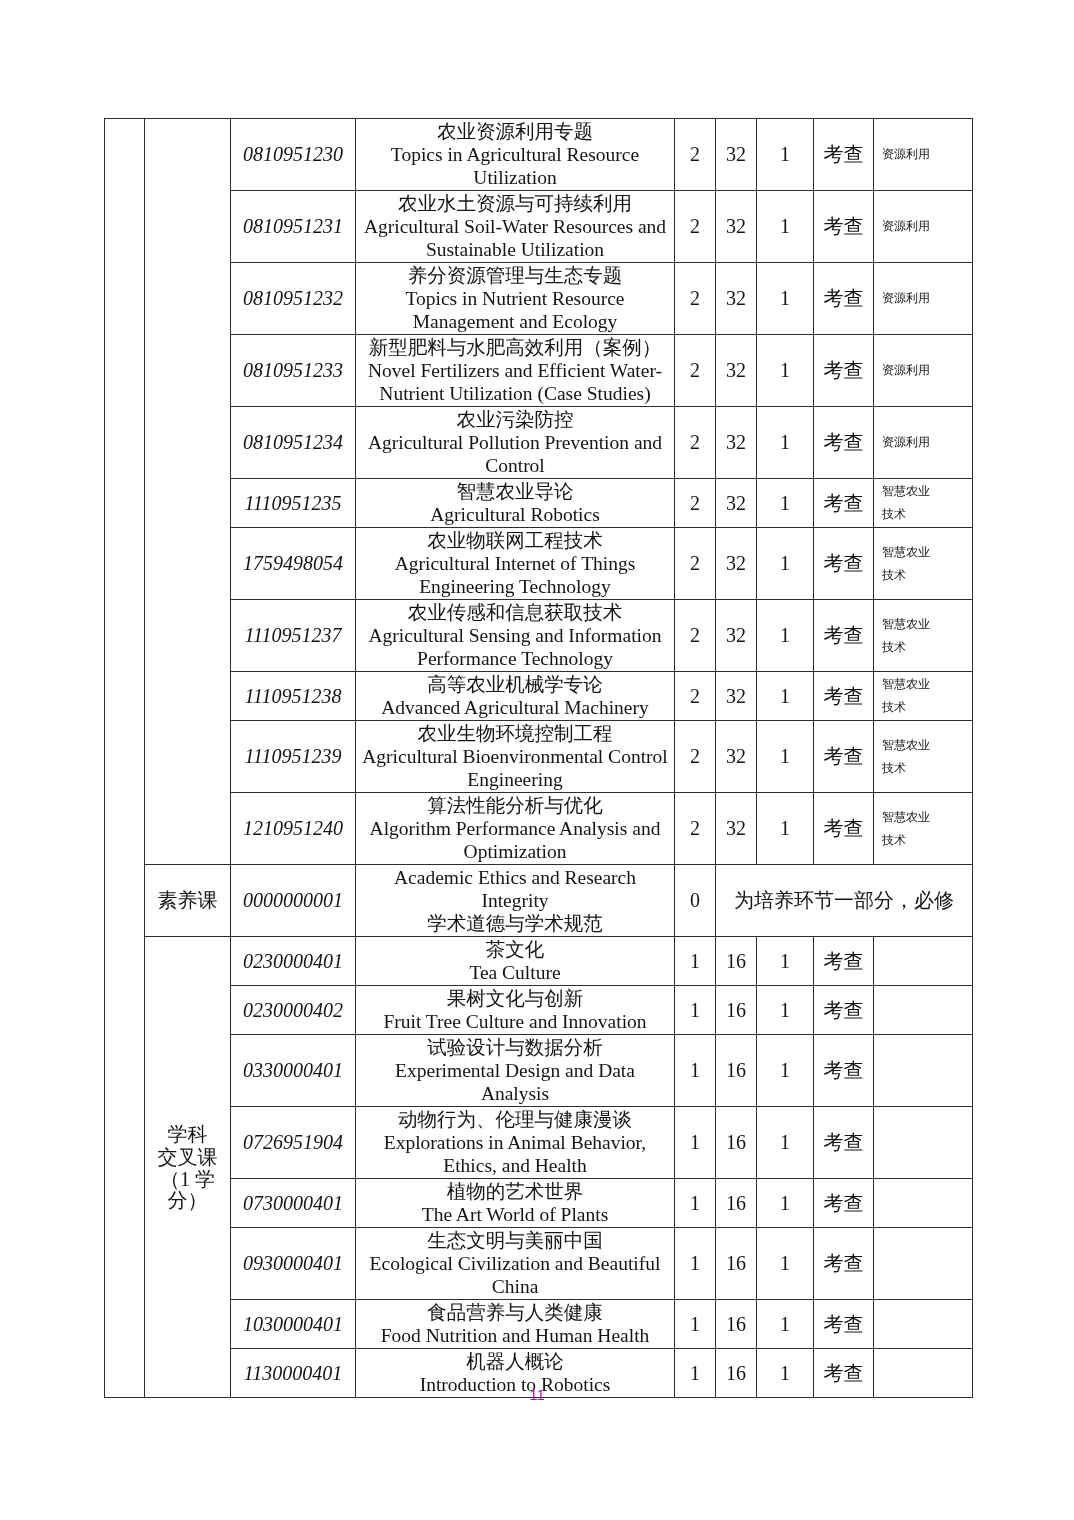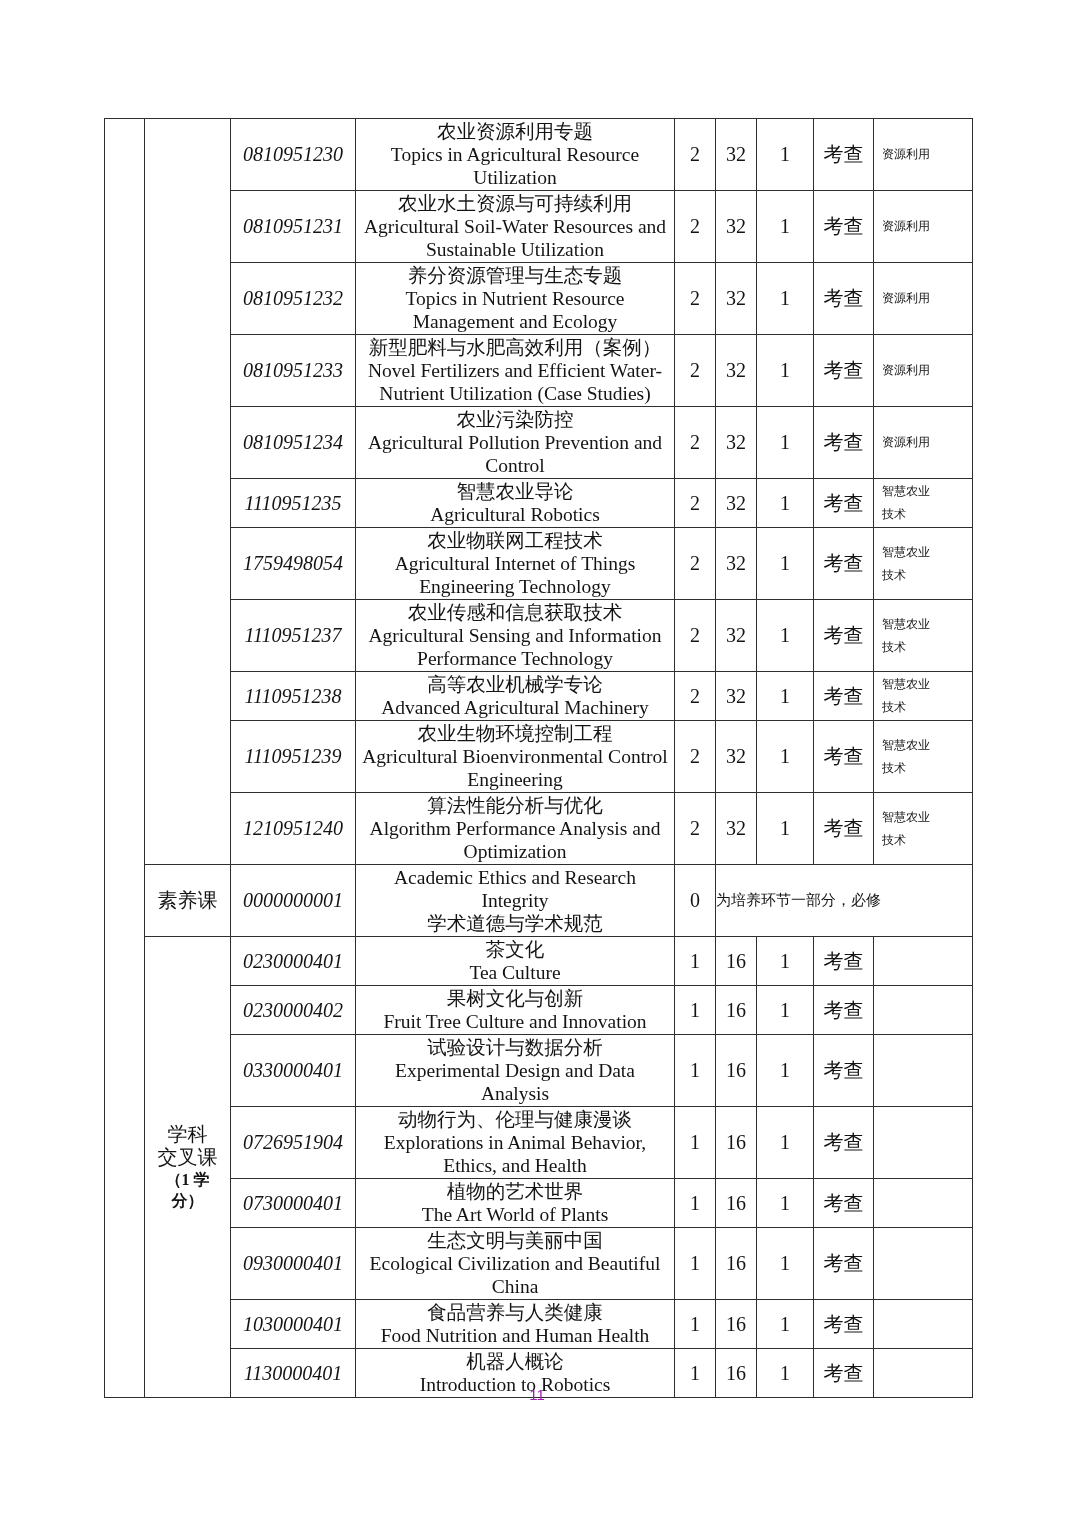--- a/index.html
+++ b/index.html
@@ -48,35 +48,34 @@
   td.num-cell {
     font-size: 20px;
   }
   td.cat-cell {
     white-space: pre-line;
     text-align: left;
     padding-left: 8px;
     font-size: 12px;
   }
   td.note-cell {
-    font-size: 15px;
-    text-align: left;
+    font-size: 20px;
+    text-align: center;
   }
   td.group-cell, td.outer-group-cell {
     font-size: 20px;
     white-space: pre-line;
   }
   td.group-cell .group-label {
     white-space: pre-line;
   }
   td.group-cell .group-sub {
     white-space: pre-line;
-    font-size: 16px;
+    font-size: 20px;
     line-height: 21px;
-    font-weight: bold;
   }
   .page-number {
     position: absolute;
     top: 1386px;
     left: 0;
     width: 1074px;
     text-align: center;
     font-family: "Liberation Sans", sans-serif;
     font-size: 15px;
     color: #a21caf;

